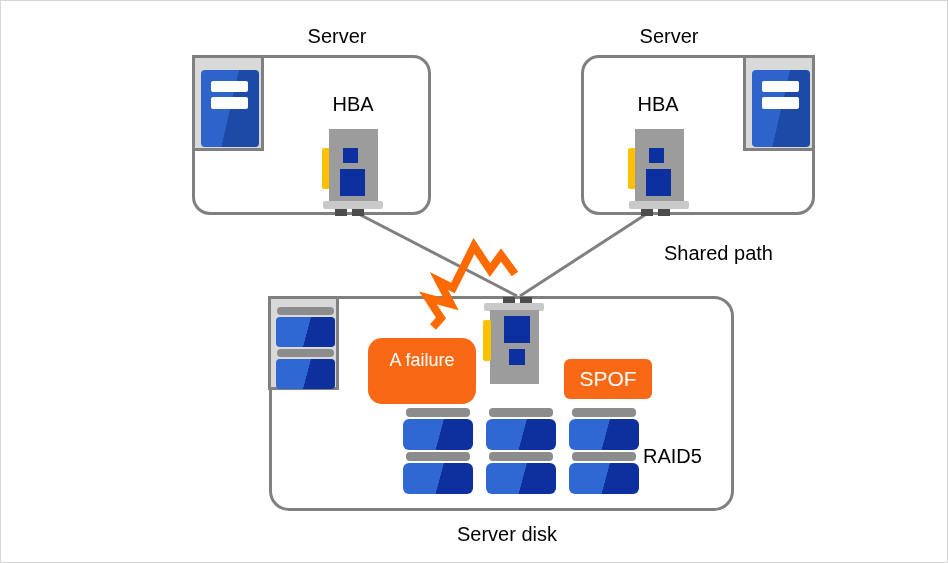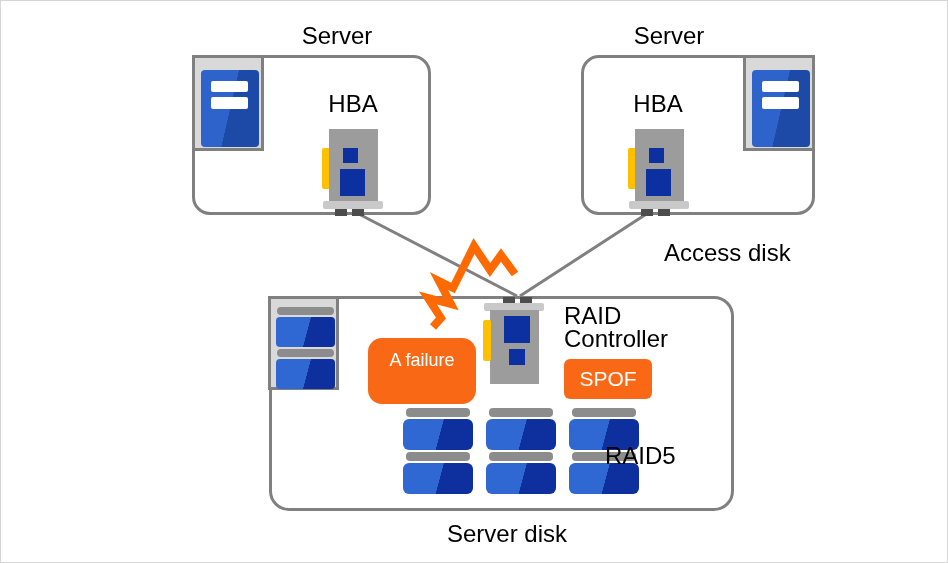--- a/index.html
+++ b/index.html
@@ -68,29 +68,29 @@
     background:linear-gradient(105deg,var(--disk-blue-light,#2F68D3) 52%,var(--disk-blue-dark,#0E309F) 52.5%);
   }
   
   .disk{position:absolute;width:70px;height:42px;z-index:3;}
   .disk .cap{position:absolute;left:3px;top:0;width:64px;height:9px;background:var(--cap-gray,#8C8C8C);border-radius:4px;}
   .disk .platter{
     position:absolute;left:0;top:11px;width:70px;height:31px;border-radius:6px;
     background:linear-gradient(105deg,var(--disk-blue-light,#2F68D3) 52%,var(--disk-blue-dark,#0E309F) 52.5%);
   }
   
-  .lbl{position:absolute;font-size:24px;line-height:22px;z-index:4;white-space:nowrap;}
+  .lbl{position:absolute;font-size:20px;line-height:22px;z-index:4;white-space:nowrap;}
   .lbl.center{text-align:center;}
   .lbl-server-left{left:276px;top:24px;width:120px;}
   .lbl-server-right{left:608px;top:24px;width:120px;}
   .lbl-hba-left{left:302px;top:92px;width:100px;}
   .lbl-hba-right{left:607px;top:92px;width:100px;}
   .lbl-access{left:663px;top:241px;}
   .lbl-raidctl{left:563px;top:303px;line-height:23px;}
-  .lbl-raid5{left:604px;top:444px;text-align:right;}
+  .lbl-raid5{left:642px;top:444px;text-align:right;}
   .lbl-shared{left:406px;top:522px;width:200px;}
   
   .callout{
     position:absolute;background:var(--accent-orange,#F96815);color:#fff;
     z-index:4;text-align:center;box-sizing:border-box;
   }
   .callout-failure{left:367px;top:337px;width:108px;height:66px;border-radius:14px;
     font-size:18px;line-height:22px;padding-top:11px;}
   .callout-spof{left:563px;top:358px;width:88px;height:40px;border-radius:6px;
     font-size:21px;line-height:40px;}
@@ -179,25 +179,21 @@
     </div>
   <div class="disk" style="left:568px;top:451px;">
       <div class="cap"></div>
       <div class="platter"></div>
     </div>
 
   <div class="lbl center lbl-server-left">Server</div>
   <div class="lbl center lbl-server-right">Server</div>
   <div class="lbl center lbl-hba-left">HBA</div>
   <div class="lbl center lbl-hba-right">HBA</div>
-  <div class="lbl lbl-access">Access disk</div>
-  <div class="lbl lbl-raidctl">
-    <div>RAID</div>
-    <div>Controller</div>
-  </div>
+  <div class="lbl lbl-access">Shared path</div>
   <div class="lbl lbl-raid5">RAID5</div>
   <div class="lbl center lbl-shared">Server disk</div>
 
   <div class="callout callout-failure">
     <div>A failure</div>
   </div>
   <div class="callout callout-spof">SPOF</div>
 
 </div>
 

